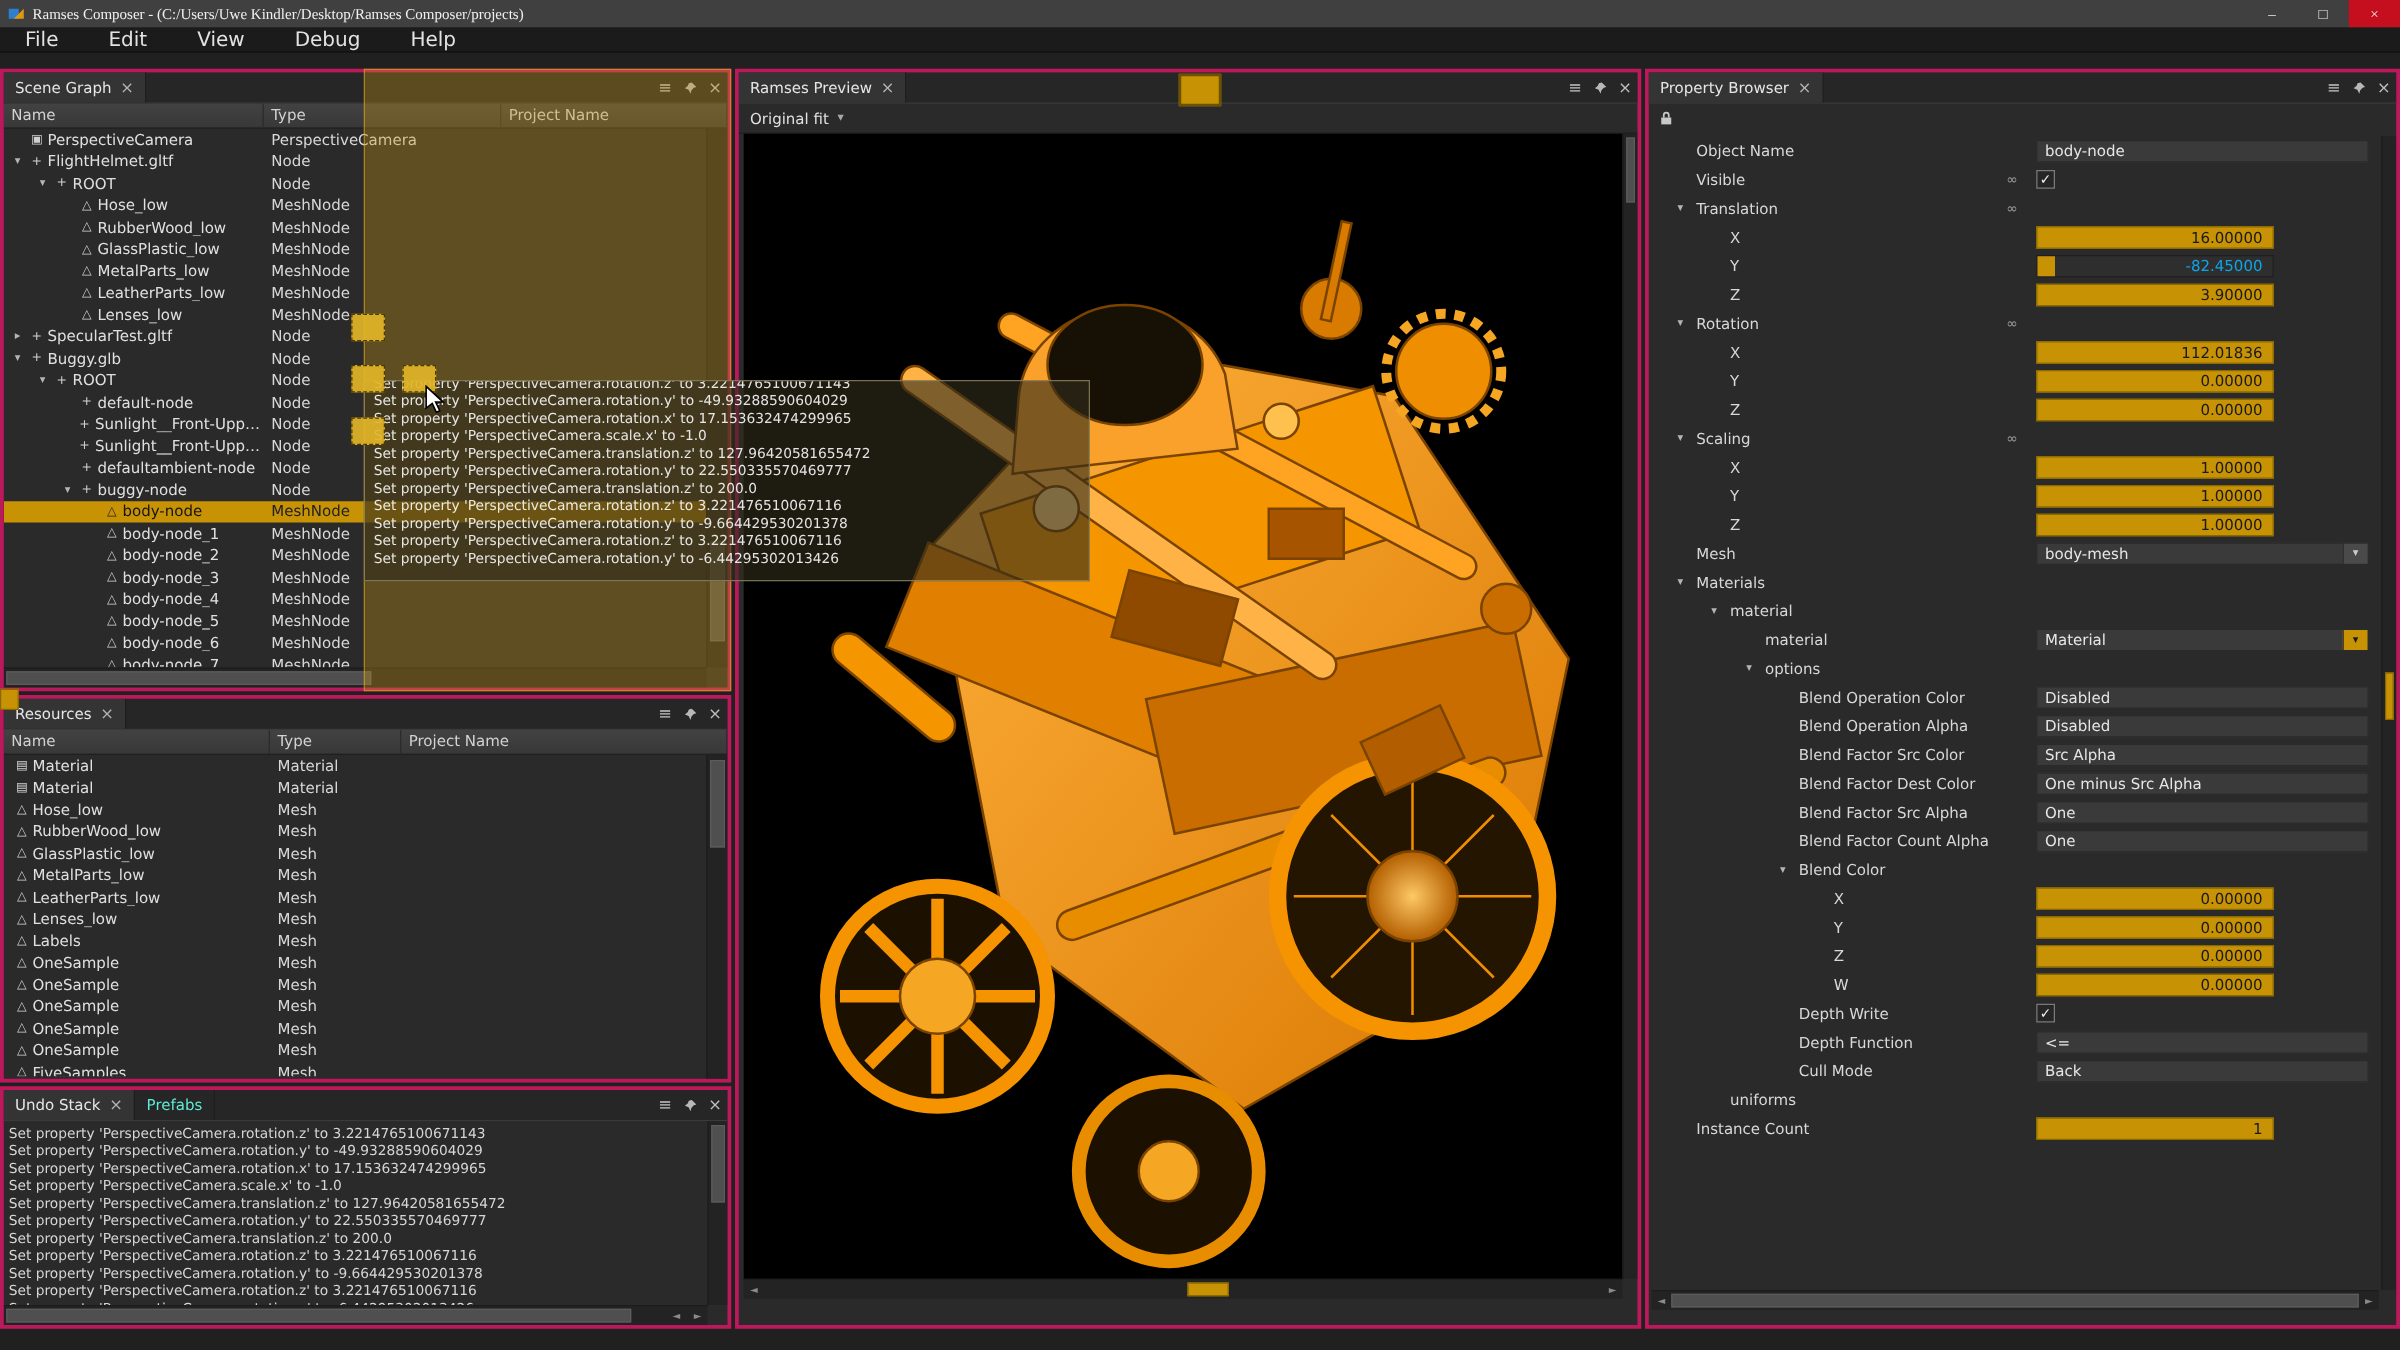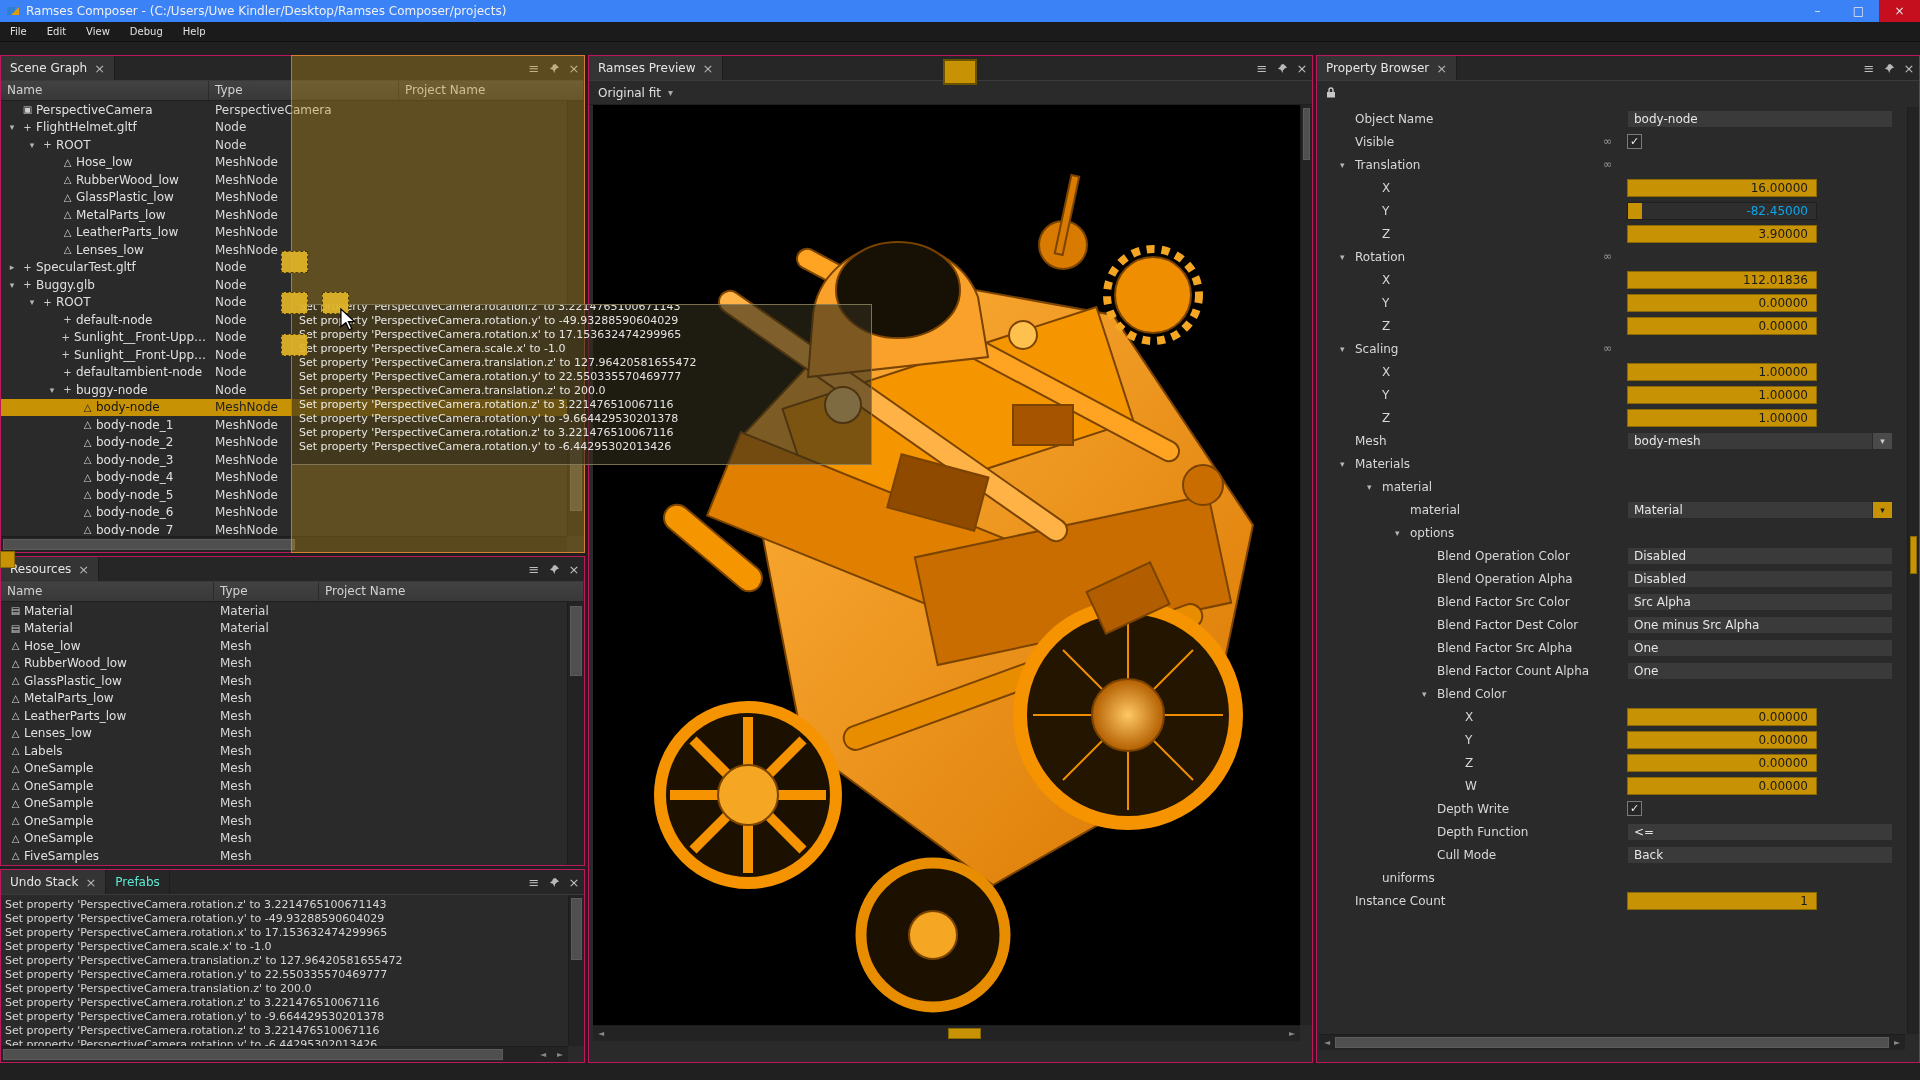--- a/index.html
+++ b/index.html
@@ -1,31 +1,31 @@
 <!DOCTYPE html>
 <html><head>
 <meta charset="utf-8">
 <style>
   html,body{margin:0;padding:0;background:#141414;width:1920px;height:1080px;overflow:hidden;
     font-family:"DejaVu Sans","Liberation Sans",sans-serif;font-size:12px;color:#dcdcdc;}
   *{box-sizing:border-box;}
   .window{position:absolute;left:0;top:0;width:1920px;height:1080px;background:#202020;}
 
   
-  .titlebar{position:absolute;left:0;top:0;right:0;height:22px;background:#3b82f6;display:flex;align-items:center;color:#fff;}
+  .titlebar{position:absolute;left:0;top:0;right:0;height:22px;background:#404040;display:flex;align-items:center;color:#fff;font-family:Liberation Serif, serif;}
   .titlebar .appicon{margin:0 6px 0 6px;display:flex;}
   .titlebar .title{font-size:12px;color:#f0f0f0;}
   .wbtns{position:absolute;right:0;top:0;height:22px;display:flex;}
   .wbtn{width:41px;height:22px;display:flex;align-items:center;justify-content:center;color:#e8e8e8;font-size:12px;}
   .wbtn.close{background:#c50f1f;}
   .menubar{position:absolute;left:0;top:22px;right:0;height:20px;background:#1b1b1b;display:flex;align-items:center;border-bottom:1px solid #101010;}
-  .menuitem{padding:0 10px;color:#e2e2e2;font-size:10px;}
+  .menuitem{padding:0 20px;color:#e2e2e2;font-size:16px;}
 
   
-  .panel{position:absolute;background:#2a2a2a;border:1px solid #be185d;overflow:hidden;}
+  .panel{position:absolute;background:#2a2a2a;border:3px solid #be185d;overflow:hidden;}
   #p-scene{left:0;top:55px;width:585px;height:498px;}
   #p-res  {left:0;top:556px;width:585px;height:310px;}
   #p-undo {left:0;top:869px;width:585px;height:194px;}
   #p-prev {left:588px;top:55px;width:725px;height:1008px;}
   #p-prop {left:1316px;top:55px;width:604px;height:1008px;}
 
   .tabbar{position:absolute;left:0;top:0;right:0;height:25px;background:#262626;display:flex;align-items:stretch;border-bottom:1px solid #3a3a3a;}
   .tab{display:flex;align-items:center;gap:7px;padding:0 9px;background:#343434;color:#e6e6e6;border-right:1px solid #1d1d1d;font-size:12px;}
   .tab.inactive{background:transparent;color:#5eead4;}
   .tclose{color:#b5b5b5;font-size:13px;}

